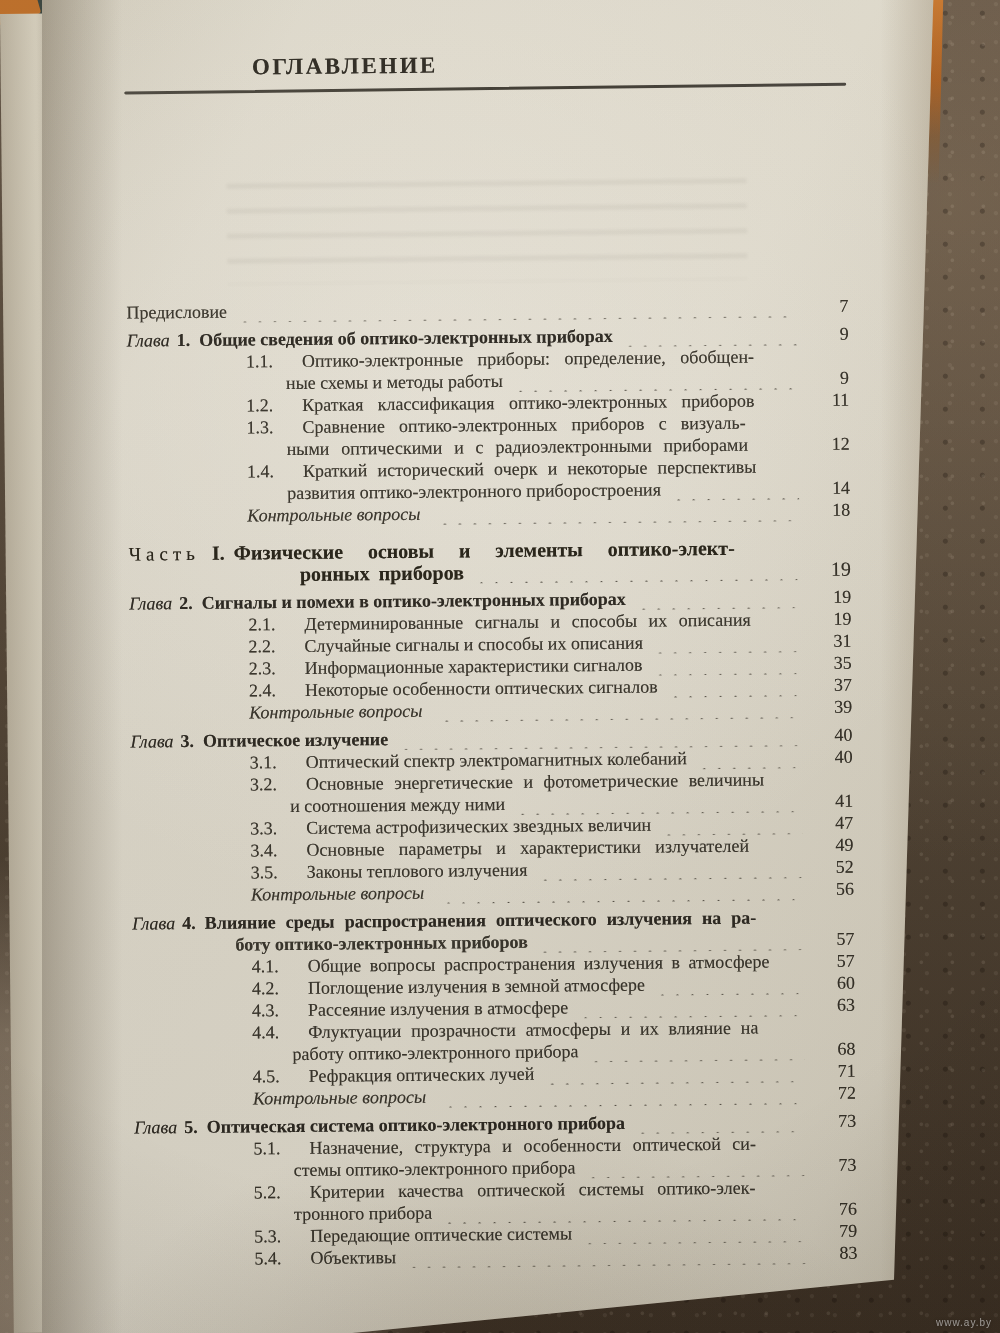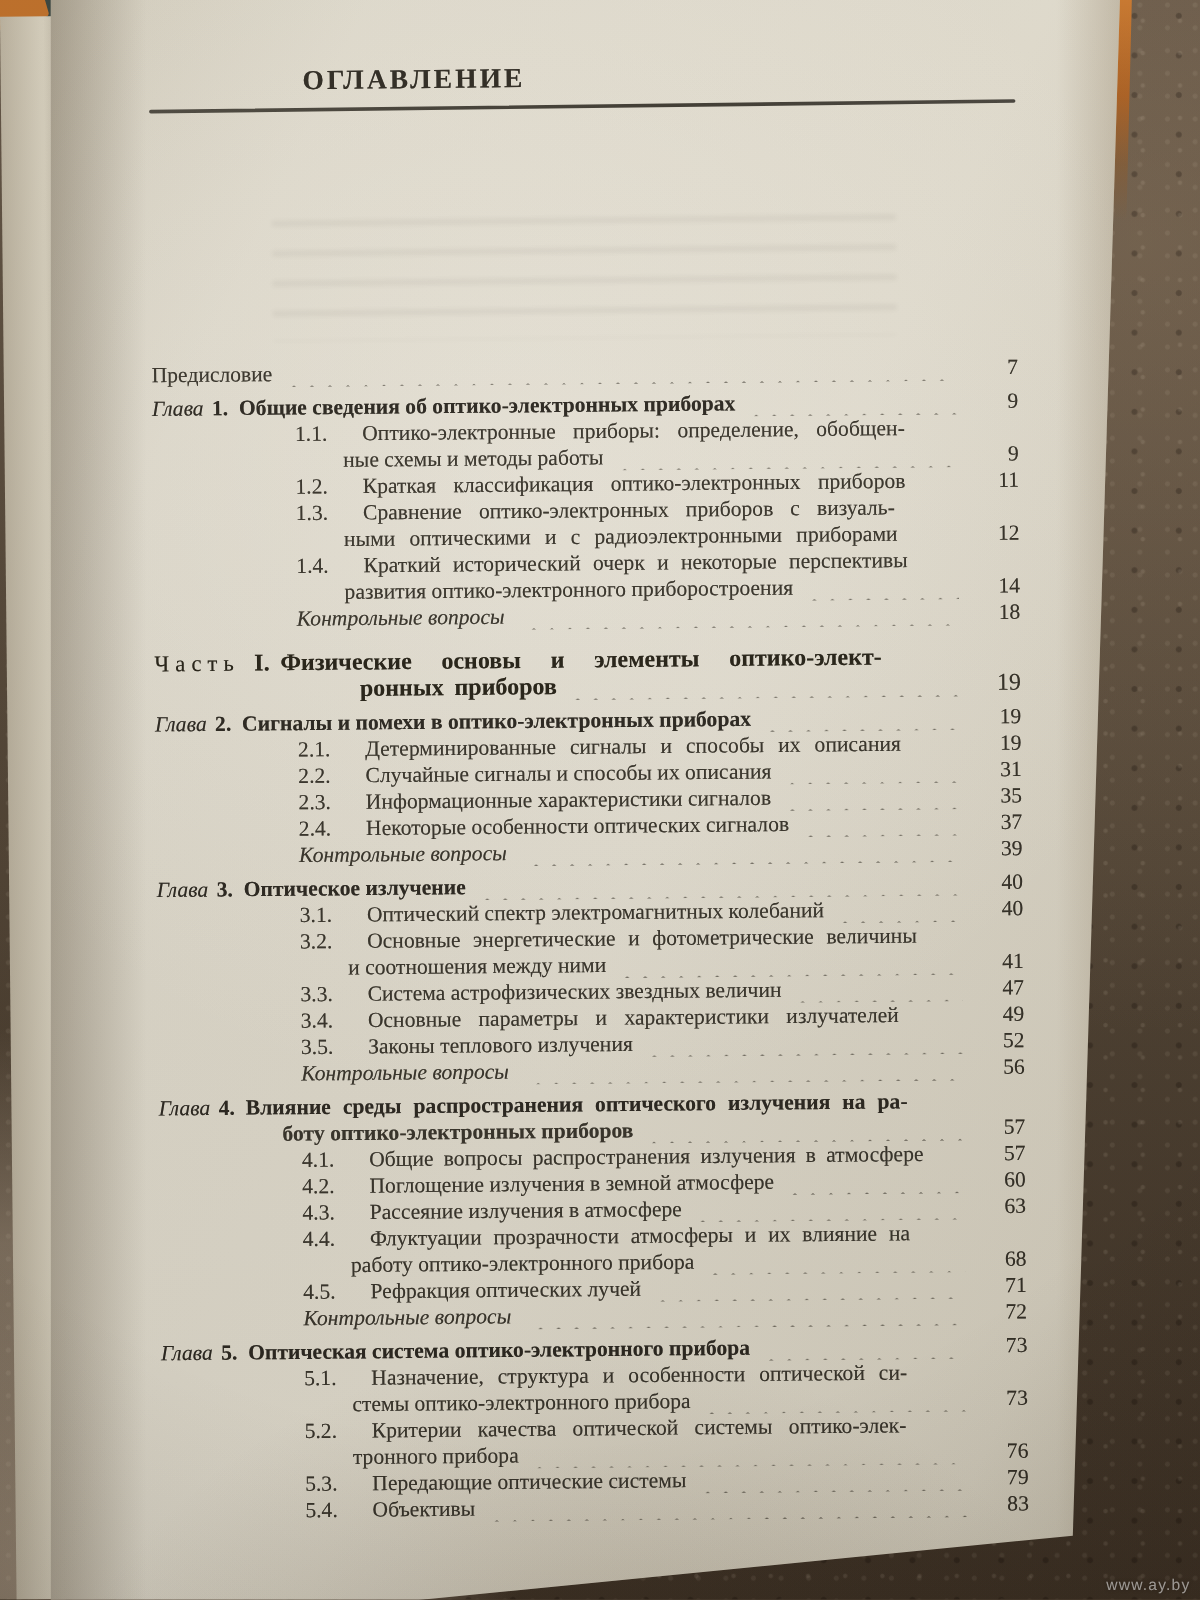--- a/index.html
+++ b/index.html
@@ -79,21 +79,21 @@
   .leader.dotted{
     background-image:radial-gradient(circle, rgba(52,47,38,0.9) 1.45px, rgba(0,0,0,0) 1.95px);
     background-size:15px 22px;background-position:4px 12px;background-repeat:repeat-x;}
   .pagenum{flex:0 0 44px;text-align:right;color:#332f26;}
   
   .vignette{position:absolute;inset:0;pointer-events:none;z-index:40;
     background:
       radial-gradient(130% 100% at 45% 35%, rgba(0,0,0,0) 55%, rgba(25,18,10,0.20) 100%),
       linear-gradient(180deg, rgba(255,250,240,0.04), rgba(10,5,0,0.05));}
   .watermark{position:absolute;right:8px;bottom:5px;z-index:50;
-    font-family:"Liberation Sans",sans-serif;font-size:13px;letter-spacing:1px;
+    font-family:"Liberation Sans",sans-serif;font-size:10px;letter-spacing:1px;
     color:rgba(245,245,245,0.55);text-shadow:0 0 3px rgba(0,0,0,0.35);}
 </style>
 </head>
 <body>
 
 <div class="fabric"></div>
 <div class="fabric-dark-topleft"></div>
 <div class="cover-corner-left"></div>
 <div class="cover-edge-right"></div>
 <div class="under-page"></div>

